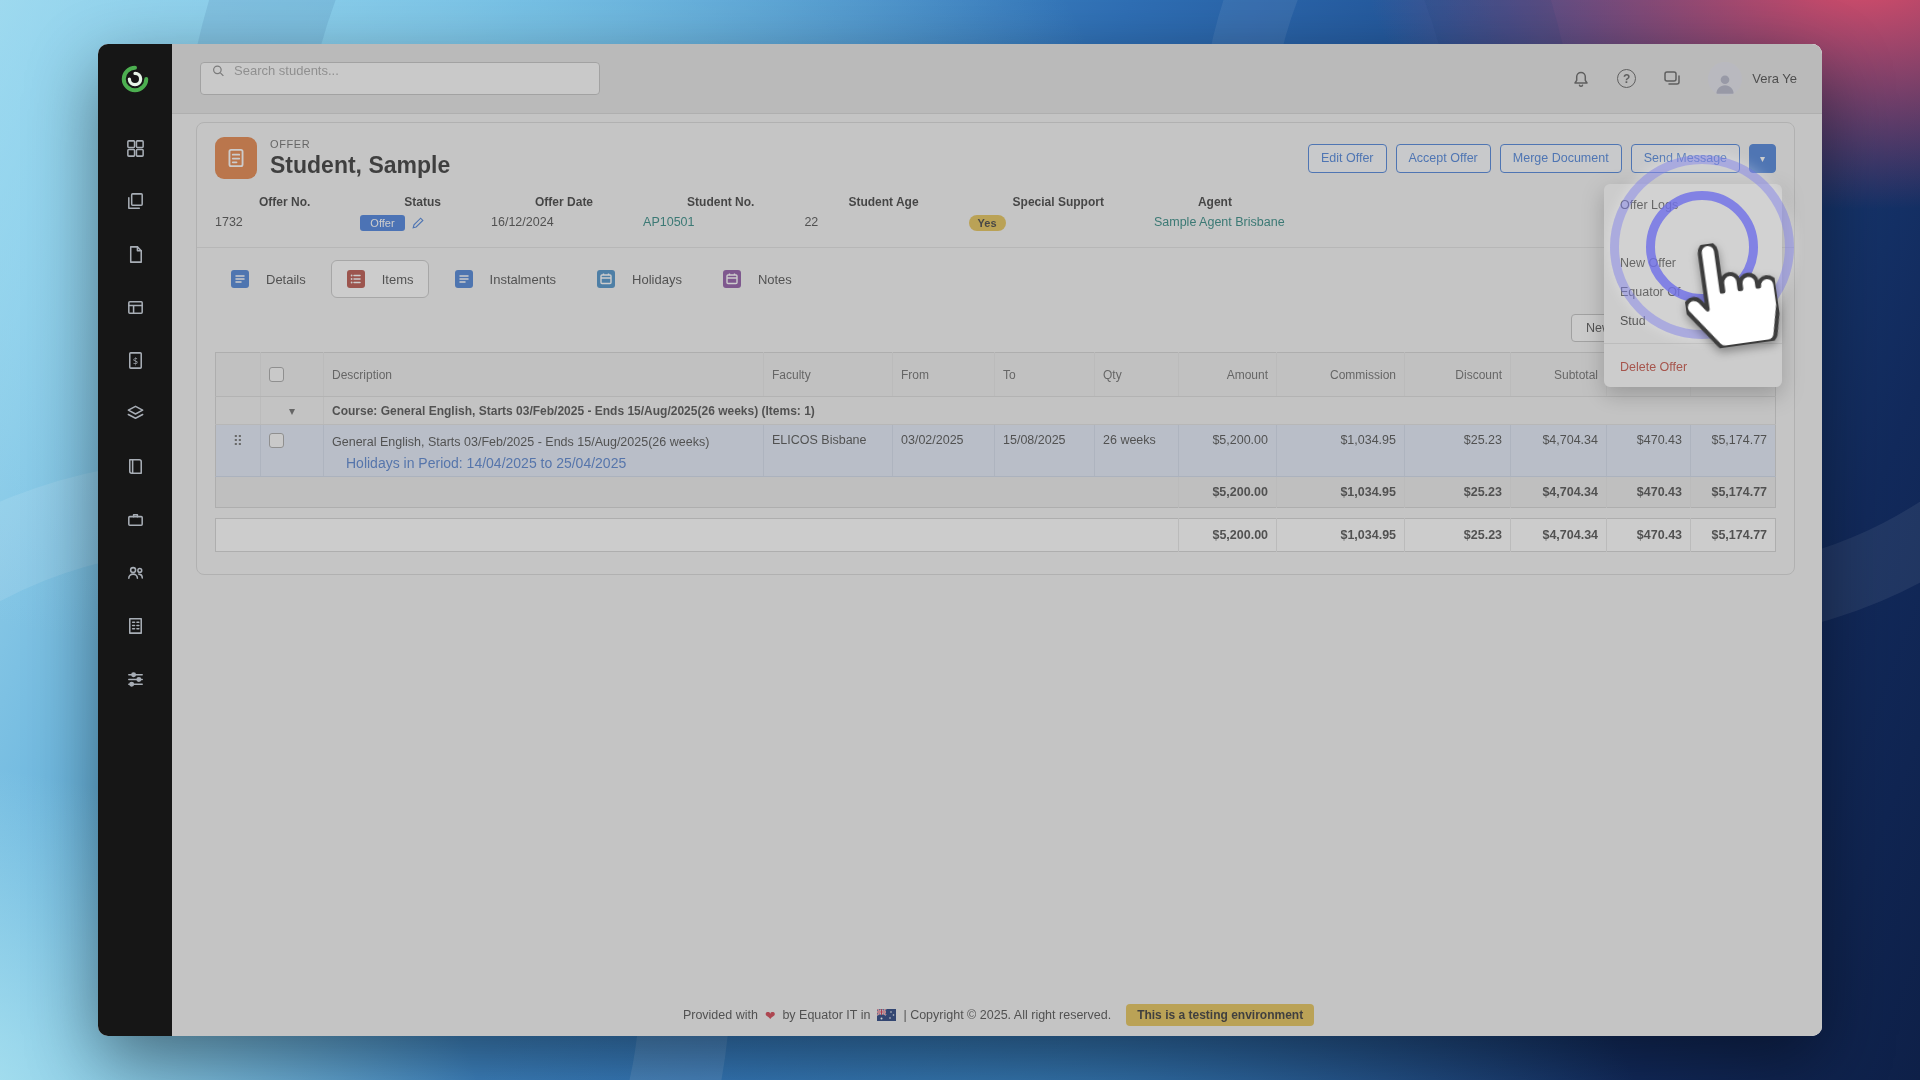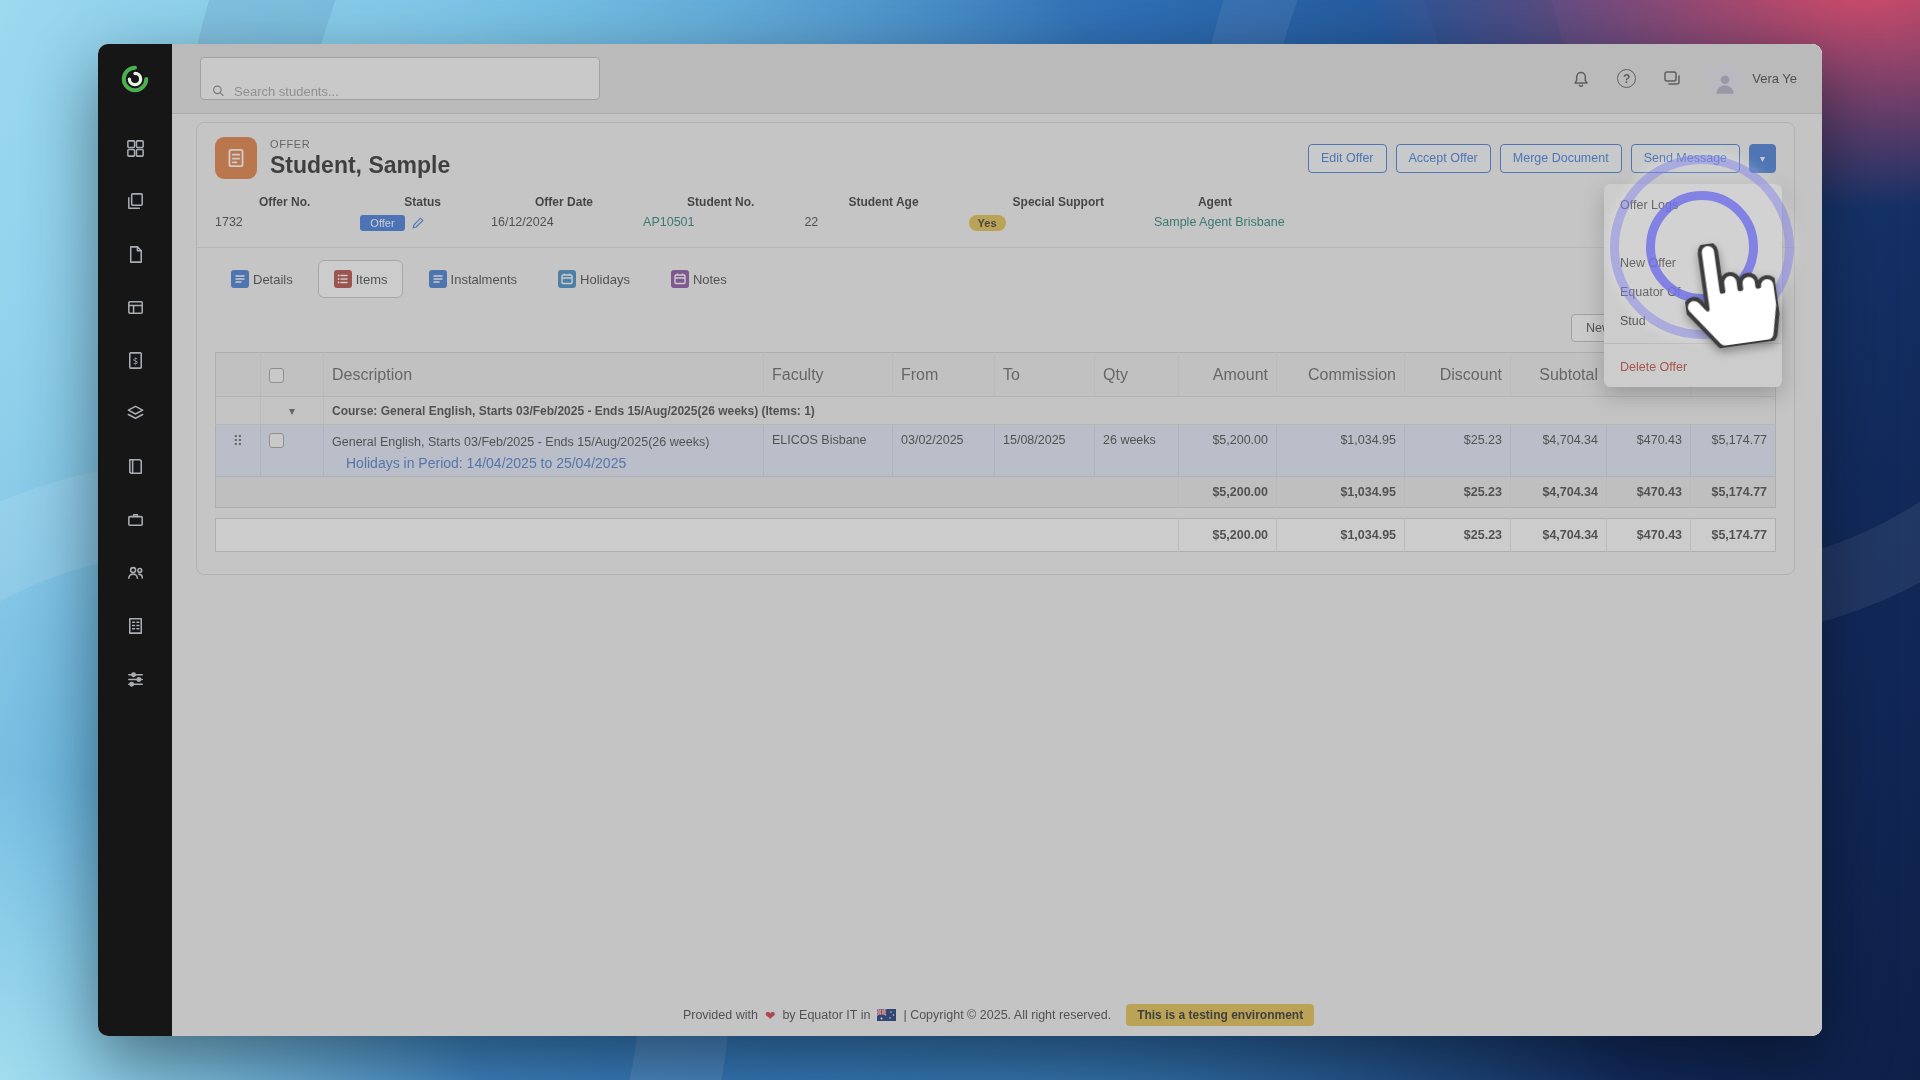--- a/index.html
+++ b/index.html
@@ -32,21 +32,21 @@
   .sidebar { width:74px; background:#161616; display:flex; flex-direction:column; align-items:center; flex:0 0 74px; }
   .logo { height:70px; display:flex; align-items:center; justify-content:center; width:100%; }
   .side-icons { display:flex; flex-direction:column; align-items:center; gap:28px; margin-top:24px; }
   .si { width:21px; height:21px; stroke:#a8aeb6; stroke-width:1.6; fill:none; stroke-linecap:round; stroke-linejoin:round; }
   .side-icon { cursor:pointer; }
 
   
   .main { flex:1; position:relative; background:#f2f2f2; }
 
   .topbar { height:70px; display:flex; align-items:center; padding:0 28px; background:#e2e2e2; border-bottom:1px solid #cfcfcf; }
-  .search-box { width:400px; height:43px; background:#fbfbfb; border:1px solid #b9b9b9; border-radius:4px; display:flex; align-items:flex-end; padding:0 10px; gap:8px; }
+  .search-box { width:400px; height:33px; background:#fbfbfb; border:1px solid #b9b9b9; border-radius:4px; display:flex; align-items:flex-start; padding:0 10px; gap:8px; }
   .search-box input { border:none; outline:none; background:transparent; font-size:13px; color:#333; width:100%; font-family:inherit; }
   .search-box input::placeholder { color:#9a9a9a; }
   .topbar-right { margin-left:auto; display:flex; align-items:center; gap:26px; }
   .ti { width:20px; height:20px; stroke:#4a4a4a; stroke-width:1.5; fill:none; stroke-linecap:round; stroke-linejoin:round; }
   .help-circle { width:19px; height:19px; border:1.6px solid #4a4a4a; border-radius:50%; font-size:12px; font-weight:bold; color:#4a4a4a; display:flex; align-items:center; justify-content:center; }
   .user-chip { display:flex; align-items:center; gap:10px; }
   .avatar { width:34px; height:34px; border-radius:50%; background:#dfe0ea; overflow:hidden; display:flex; align-items:flex-end; justify-content:center; }
   .user-name { font-size:13px; color:#2e2e2e; }
 
   
@@ -62,32 +62,32 @@
 
   .fields-row { display:flex; gap:50px; padding:12px 18px 16px; }
   .f-label { font-size:12px; font-weight:bold; color:#1f1f1f;margin-left:44px; }
   .f-value { font-size:12.5px; color:#333; margin-top:6px; display:flex; align-items:center; gap:6px; }
   .badge-blue { background:#2b6cd9; color:#fff; font-size:11px; padding:2px 10px; border-radius:3px; }
   .badge-yellow { background:#e2b93b; color:#222; font-size:11px; font-weight:bold; padding:2px 9px; border-radius:9px; }
   .link { color:#0f766e; cursor:pointer; }
 
   
   .tabs-row { display:flex; gap:10px; padding:12px 18px 0; }
-  .tab { display:flex; align-items:center; gap:3px; padding:8px 14px; font-size:13px; color:#333; border-radius:6px; border:1px solid transparent; cursor:pointer; }
+  .tab { display:flex; align-items:center; gap:16px; padding:8px 14px; font-size:13px; color:#333; border-radius:6px; border:1px solid transparent; cursor:pointer; }
   .tab.active { background:#fff; border-color:#c2c2c2; }
 
   
   .table-area { padding:16px 18px 0; }
   .new-row { display:flex; justify-content:flex-end; padding:0 150px 10px 0; }
   .btn-new { height:28px; padding:0 14px; background:#fdfdfd; border:1px solid #b8b8b8; border-radius:4px; font-size:12.5px; color:#333; cursor:pointer; font-family:inherit; }
 
   table.items-table { width:100%; border-collapse:collapse; table-layout:fixed; background:#fff; border:1px solid #cdcdcd; font-size:12.5px; color:#333; }
   .items-table th, .items-table td { border-right:1px solid #e3e3e3; padding:5px 8px; text-align:left; overflow:hidden; }
   .items-table th:last-child, .items-table td:last-child { border-right:none; }
-  .items-table thead th { background:#ededed; color:#555; font-weight:normal; font-size:16px; height:44px; border-bottom:1px solid #d6d6d6; }
+  .items-table thead th { background:#ededed; color:#555; font-weight:normal; font-size:12px; height:44px; border-bottom:1px solid #d6d6d6; }
   .num { text-align:right !important; }
   .checkbox { width:15px; height:15px; border:1.5px solid #9a9a9a; border-radius:3px; background:#fbfbfb; display:inline-block; vertical-align:middle; cursor:pointer; }
   .group-row td { background:#f1f1f1; font-weight:bold; font-size:12px; border-top:1px solid #ddd; border-bottom:1px solid #ddd; height:28px; }
   .caret-cell { text-align:center !important; color:#555; font-size:11px; }
   .data-row td { background:#dfe8f8; border-bottom:1px solid #c9d4e8; border-right:1px solid #cdd8ea; vertical-align:top; padding-top:8px; }
   .data-row td:last-child { border-right:none; }
   .drag { color:#5a5a5a; font-size:14px; cursor:grab; }
   .desc-main { line-height:1.45; }
   .desc-note { color:#3b6fc9; font-size:14px; margin-top:4px; padding-left:14px; }
   .summary-row td { background:#e9e9e9; font-weight:bold; height:31px; vertical-align:middle; }

